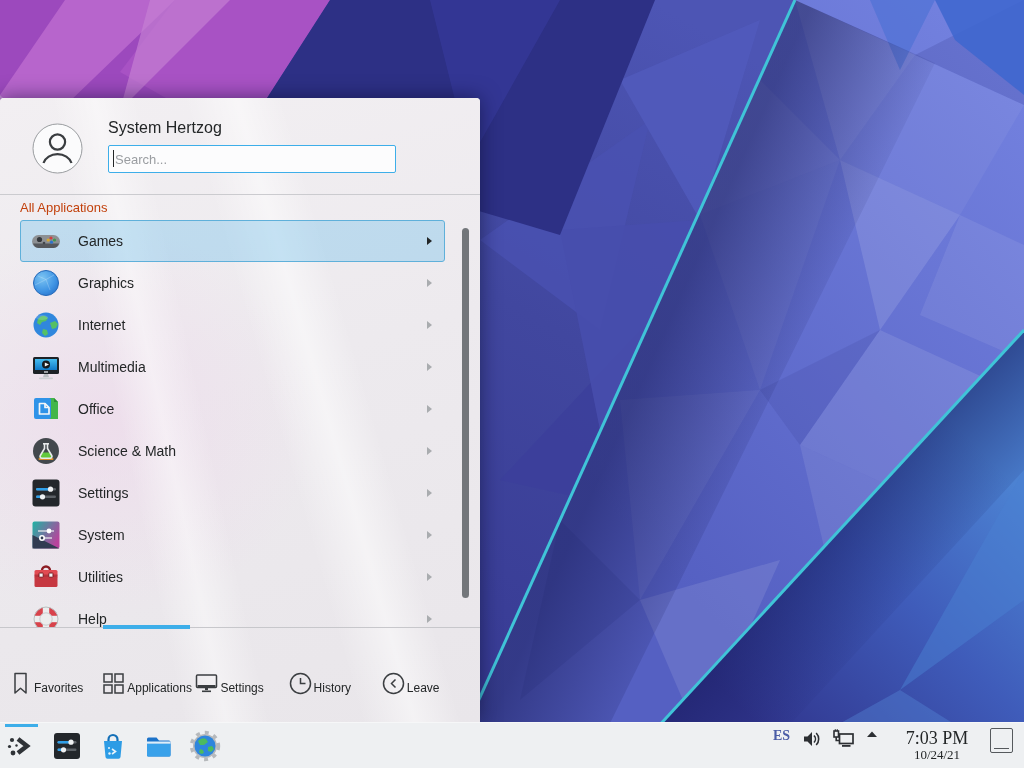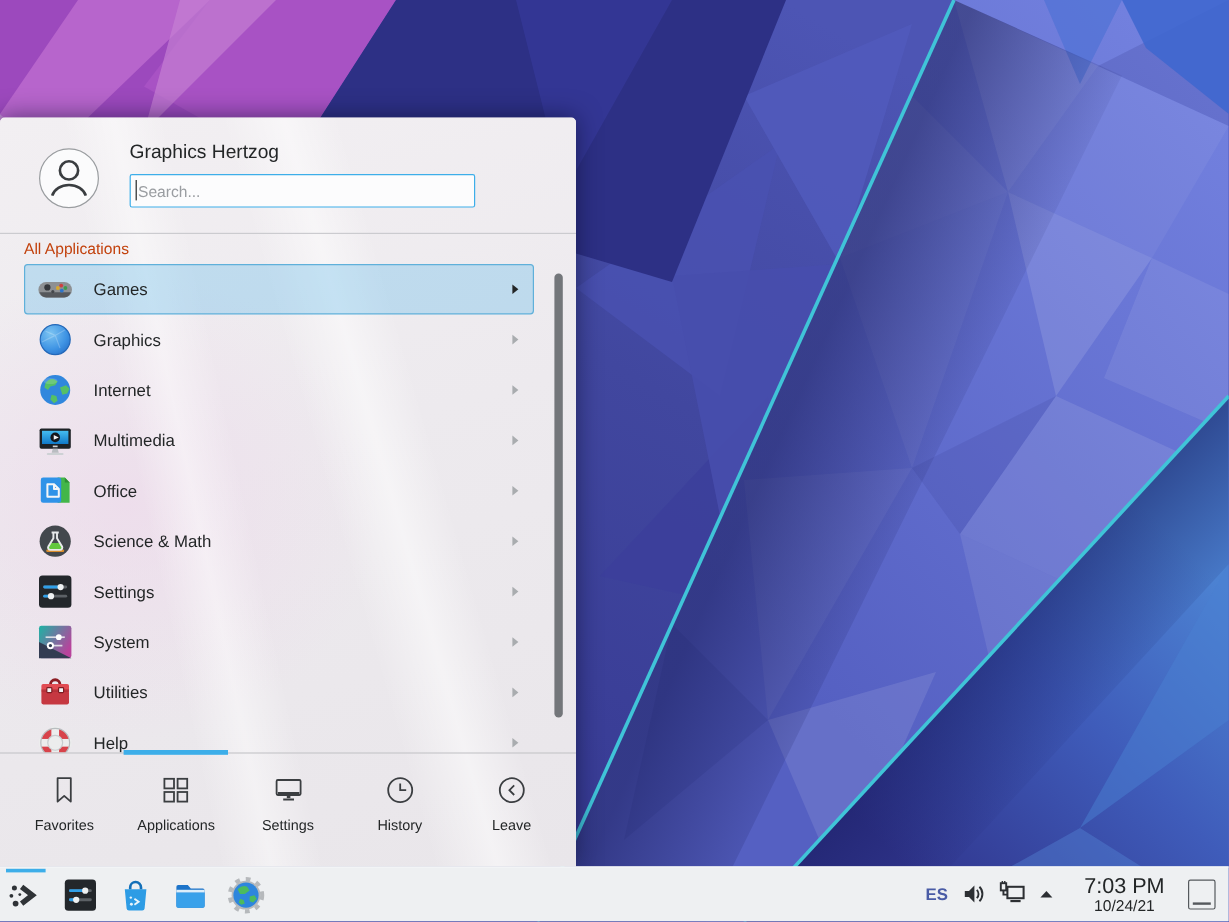--- a/index.html
+++ b/index.html
@@ -49,33 +49,33 @@
   .row .row-label { margin-left:16px; font-size:14px; color:#232627; flex:1; }
   .arrow { width:0; height:0; border-left:5px solid #a9acaf; border-top:4.5px solid transparent; border-bottom:4.5px solid transparent; }
   .row.selected .arrow { border-left-color:#232627; }
 
   .scrollbar { left:462px; top:130px; width:7px; height:370px; background:#73767a; border-radius:3.5px; }
 
   .tab-sep { left:0; top:529px; width:480px; height:1px; background:#c7c7cb; }
   .tab-indicator { left:103px; top:527px; width:87px; height:4px; background:#3daee9; }
 
   .tabbar { left:7px; top:530px; width:466px; height:94px; display:flex; }
-  .tab { flex:1; display:flex; flex-direction:column; align-items:center; padding-top:17px; }
+  .tab { flex:1; display:flex; flex-direction:row; align-items:center; padding-top:17px; }
   .tab .tab-label { margin-top:9px; font-size:12px; color:#232627; }
 
   
   .taskbar {
     position:absolute; left:0; top:722px; width:1024px; height:46px;
     background:#eef0f2; border-top:1px solid #f6f7f8; display:flex; align-items:center;
   }
   .task-launchers { display:flex; align-items:center; padding-left:5px; }
   .task-btn { position:relative; width:32px; height:32px; margin-right:14px; }
   .active-line { position:absolute; left:0; top:-6px; width:33px; height:3px; background:#3daee9; }
 
-  .tray { margin-left:auto; display:flex; align-items:center; padding-right:11px; }
+  .tray { margin-left:auto; display:flex; padding-right:11px;font-family:Liberation Serif, serif; }
   .kbd-layout { font-size:14px; font-weight:bold; color:#4a5ca6; margin-right:11px; }
   .tray-ic { margin-right:9px; }
   .clock { width:86px; text-align:center; margin:0 10px 0 6px; color:#232627; line-height:1.12; }
   .clock .time { font-size:18px; }
   .clock .date { font-size:13px; }
   .show-desktop { position:relative; width:23px; height:25px; border:1.4px solid #55595d; border-radius:2px; background:transparent; }
   .show-desktop::after { content:""; position:absolute; left:3px; right:3px; bottom:3px; height:1.6px; background:#55595d; }
 </style>
 </head>
 <body>
@@ -154,21 +154,21 @@
   <line x1="1024" y1="330" x2="620" y2="768" stroke="#40c4d8" stroke-width="3"></line>
 </svg>
 
 <div class="panel">
 
   <svg class="avatar" viewBox="0 0 51 51">
     <circle cx="25.5" cy="25.5" r="24.5" fill="#fbfbfc" stroke="#9a9da0" stroke-width="1"></circle>
     <circle cx="25.5" cy="19" r="7.6" fill="none" stroke="#3a3d40" stroke-width="2.2"></circle>
     <path d="M11.5 40 a14.5 12 0 0 1 28 0" fill="none" stroke="#3a3d40" stroke-width="2.2"></path>
   </svg>
-  <div class="user-name">Graphics Hertzog</div>
+  <div class="user-name">System Hertzog</div>
 
   <div class="search-wrap">
     <input class="search-input" type="text" placeholder="Search..." style="">
     <div class="text-caret"></div>
   </div>
 
   <div class="header-sep"></div>
   <div class="section-label">All Applications</div>
 
   <div class="app-list">

